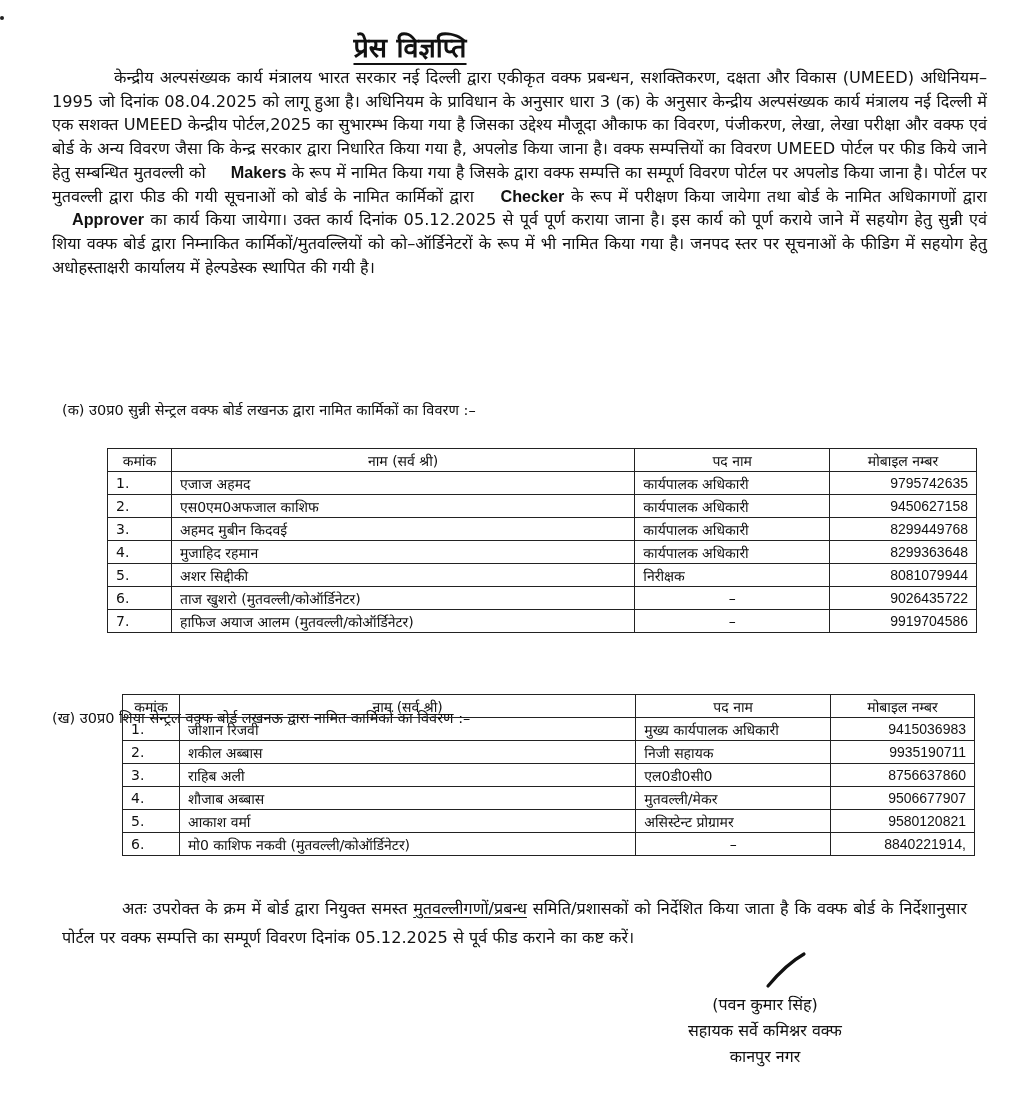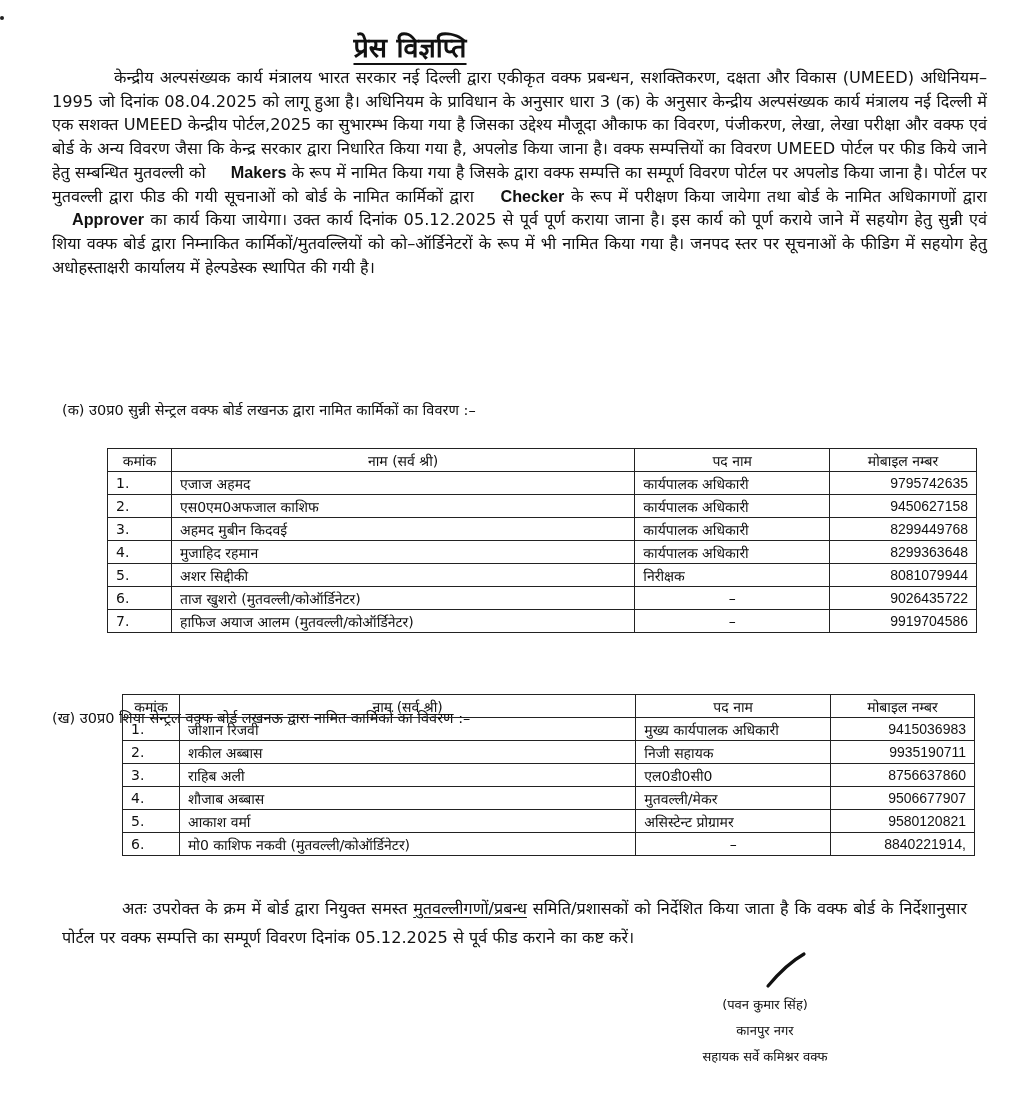--- a/index.html
+++ b/index.html
@@ -37,21 +37,21 @@
     position: absolute; left: 62px; width: 905px; top: 886px;
     font-size: 16.2px; line-height: 29px; text-align: justify; margin-top: 8px;
   }
   .closing p { margin: 0; text-indent: 60px; }
   .closing u { text-underline-offset: 3px; }
   .sign-mark {
     position: absolute; left: 760px; top: 950px; width: 50px; height: 40px;
   }
   .signature {
     position: absolute; left: 600px; width: 330px; top: 992px; text-align: center;
-    font-size: 13px; line-height: 26px;
+    font-size: 16px; line-height: 26px;
   }
 </style>
 </head>
 <body>
 
 <div class="dot"></div>
 
 <div class="title">
   <span>प्रेस विज्ञप्ति</span>
 </div>
@@ -183,15 +183,15 @@
 <div class="closing">
   <p><span>अतः उपरोक्त के क्रम में बोर्ड द्वारा नियुक्त समस्त </span><u>मुतवल्लीगणों/प्रबन्ध</u><span> समिति/प्रशासकों को निर्देशित किया जाता है कि वक्फ बोर्ड के निर्देशानुसार पोर्टल पर वक्फ सम्पत्ति का सम्पूर्ण विवरण दिनांक 05.12.2025 से पूर्व फीड कराने का कष्ट करें।</span></p>
 </div>
 
 <svg class="sign-mark" viewBox="0 0 50 40">
   <path d="M8 36 C 18 24, 30 12, 44 4" stroke="#111" stroke-width="3.2" fill="none" stroke-linecap="round"></path>
 </svg>
 
 <div class="signature">
   <div>(पवन कुमार सिंह)</div>
+  <div>सहायक सर्वे कमिश्नर वक्फ</div>
   <div>कानपुर नगर</div>
-  <div>सहायक सर्वे कमिश्नर वक्फ</div>
 </div>
 
 </body></html>

